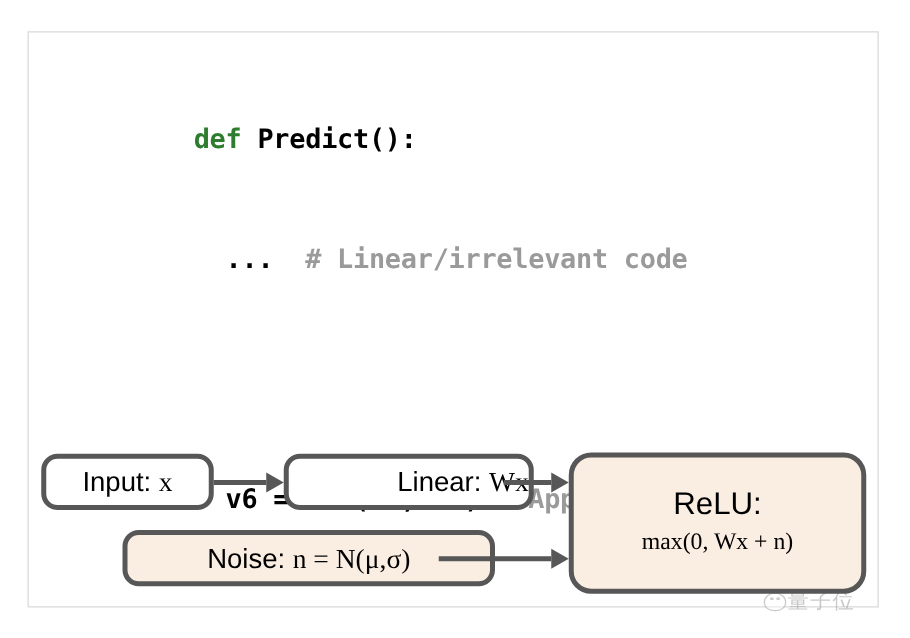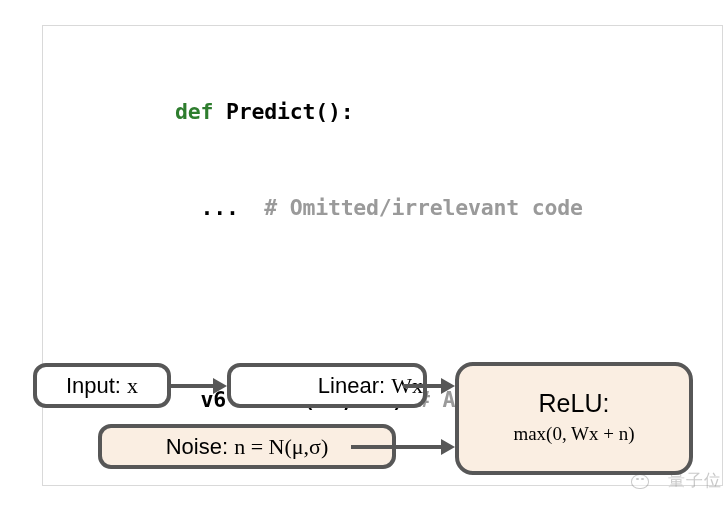--- a/index.html
+++ b/index.html
@@ -26,21 +26,20 @@
   
   #card {
     position: absolute;
     left: 22px;
     top: 25px;
     width: 681px;
     height: 461px;
     background: #ffffff;
     border: 1px solid #d9d9d9;
     box-sizing: border-box;
-    margin-left: 20px;
   }
 
   
   #code-block {
     position: absolute;
     left: 30px;
     top: 38px;
     width: 640px;
   }
   .code-line {
@@ -134,21 +133,21 @@
   #arrow-noise-relu .shaft { width: 90px; }
   #arrow-noise-relu .head  { left: 90px; }
 
   
   #watermark {
     position: absolute;
     left: 608px;
     top: 468px;
     display: flex;
     align-items: center;
-    gap: 19px;
+    gap: 1px;
     opacity: 0.45;
   }
   #watermark .mark-icon {
     width: 20px; height: 18px;
     position: relative;
   }
   #watermark .mark-icon .blob {
     position: absolute;
     left: 2px; top: 2px;
     width: 16px; height: 13px;
@@ -179,21 +178,21 @@
 
   <div id="card">
 
     <div id="code-block">
 
       <div class="code-line">
         <span class="kw">def</span><span class="cd"> Predict():</span><span class="cmt"></span>
       </div>
 
       <div class="code-line">
-        <span class="kw"></span><span class="cd">  ... </span><span class="cmt"> # Omitted/irrelevant code</span>
+        <span class="kw"></span><span class="cd">  ... </span><span class="cmt"> # Linear/irrelevant code</span>
       </div>
 
       <div class="code-line">
         <span class="kw"></span><span class="cd">  </span>
       </div>
 
       <div class="code-line">
         <span class="kw"></span><span class="cd">  v6 = dot(m1, v0) </span><span class="cmt"># Apply weights</span>
       </div>
 

